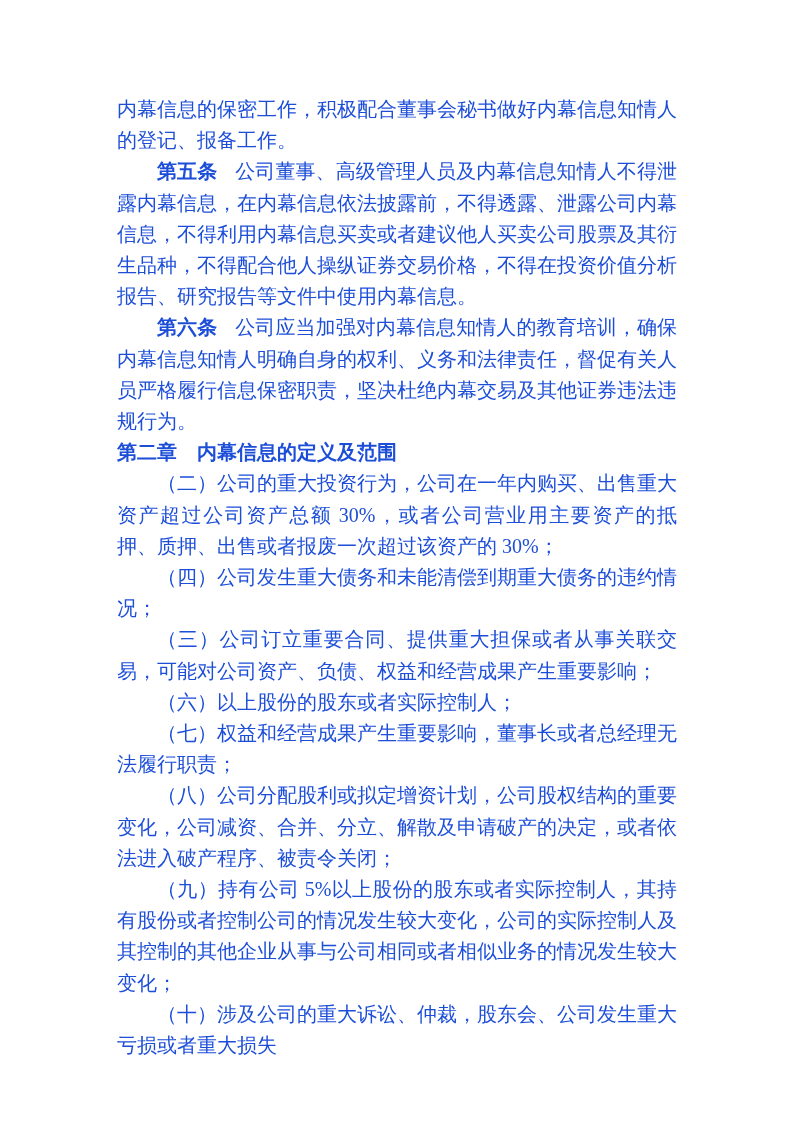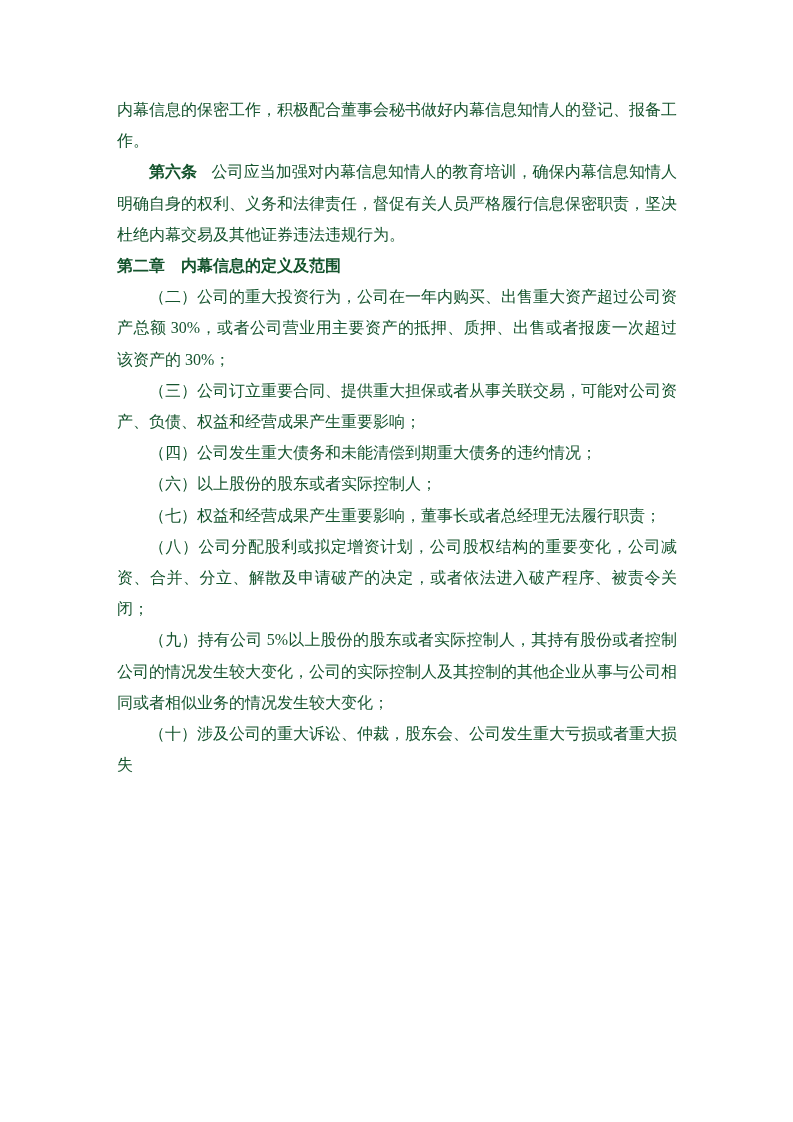--- a/index.html
+++ b/index.html
@@ -12,22 +12,22 @@
     background: #ffffff;
     position: relative;
     overflow: hidden;
     font-family: "Liberation Serif", "DejaVu Serif", serif;
   }
   .doc-page {
     position: absolute;
     left: 117px;
     top: 94px;
     width: 560px;
-    color: #14532d;
-    font-size: 16px;
+    color: #1d4ed8;
+    font-size: 20px;
     line-height: 31.2px;
     text-align: justify;
   }
   .para {
     margin: 0;
     padding: 0;
   }
   .indent {
     text-indent: 2em;
   }
@@ -44,32 +44,33 @@
     margin-right: 1em;
   }
 </style>
 </head>
 <body>
 
 <div class="doc-page">
 
   <p class="para">内幕信息的保密工作，积极配合董事会秘书做好内幕信息知情人的登记、报备工作。</p>
 
+  <p class="para indent"><span class="article-label">第五条</span><span>公司董事、高级管理人员及内幕信息知情人不得泄露内幕信息，在内幕信息依法披露前，不得透露、泄露公司内幕信息，不得利用内幕信息买卖或者建议他人买卖公司股票及其衍生品种，不得配合他人操纵证券交易价格，不得在投资价值分析报告、研究报告等文件中使用内幕信息。</span></p>
 
   <p class="para indent"><span class="article-label">第六条</span><span>公司应当加强对内幕信息知情人的教育培训，确保内幕信息知情人明确自身的权利、义务和法律责任，督促有关人员严格履行信息保密职责，坚决杜绝内幕交易及其他证券违法违规行为。</span></p>
 
   <p class="para chapter"><span class="chapter-label">第二章</span><span>内幕信息的定义及范围</span></p>
 
 
 
   <p class="para indent">（二）公司的重大投资行为，公司在一年内购买、出售重大资产超过公司资产总额 30%，或者公司营业用主要资产的抵押、质押、出售或者报废一次超过该资产的 30%；</p>
 
+  <p class="para indent">（四）公司发生重大债务和未能清偿到期重大债务的违约情况；</p>
+
   <p class="para indent">（三）公司订立重要合同、提供重大担保或者从事关联交易，可能对公司资产、负债、权益和经营成果产生重要影响；</p>
-
-  <p class="para indent">（四）公司发生重大债务和未能清偿到期重大债务的违约情况；</p>
 
 
   <p class="para indent">（六）以上股份的股东或者实际控制人；</p>
 
   <p class="para indent">（七）权益和经营成果产生重要影响，董事长或者总经理无法履行职责；</p>
 
   <p class="para indent">（八）公司分配股利或拟定增资计划，公司股权结构的重要变化，公司减资、合并、分立、解散及申请破产的决定，或者依法进入破产程序、被责令关闭；</p>
 
   <p class="para indent">（九）持有公司 5%以上股份的股东或者实际控制人，其持有股份或者控制公司的情况发生较大变化，公司的实际控制人及其控制的其他企业从事与公司相同或者相似业务的情况发生较大变化；</p>
 

